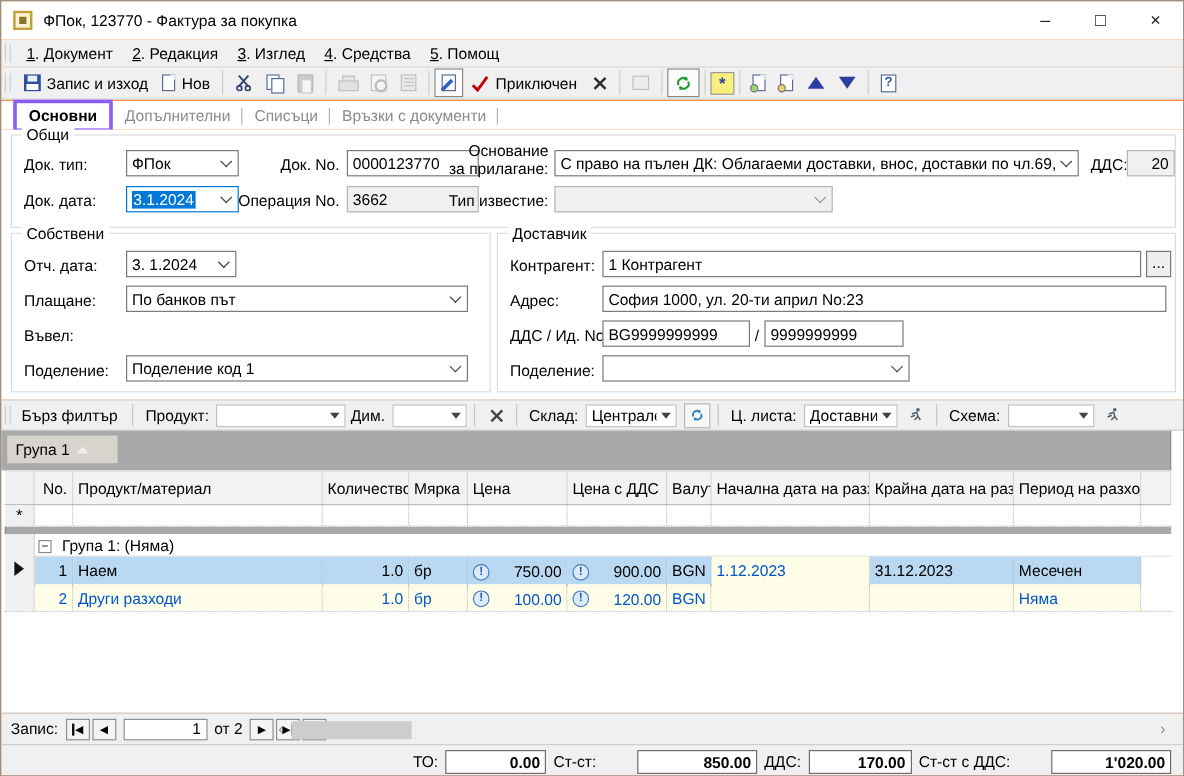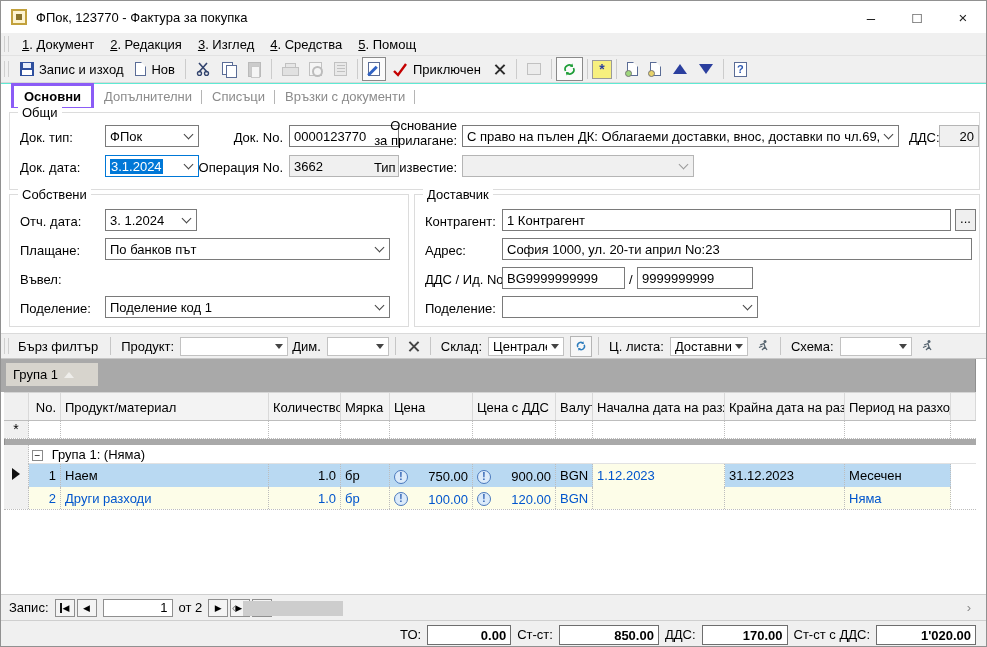--- a/index.html
+++ b/index.html
@@ -1,18 +1,18 @@
 <!DOCTYPE html>
 <html><head>
 <meta charset="utf-8">
 <style>
   * { box-sizing: border-box; margin: 0; padding: 0; }
   html,body { background:#cfcfcf; }
   body { font-family: "Liberation Sans", sans-serif; font-size: 13px; color:#000; }
-  .window { position:relative; width:987px; height:647px; background:#5eead4; border:1px solid #919191; overflow:hidden; }
+  .window { position:relative; width:987px; height:647px; background:#f97316; border:1px solid #919191; overflow:hidden; }
 
   
   .titlebar { position:absolute; left:0; top:0; right:0; height:32px; background:#fff; display:flex; align-items:center; }
   .app-icon { width:16px; height:16px; margin:0 9px 0 10px; background:#fdf3d0; border:2px solid #c2a13c; position:relative; }
   .app-icon::after { content:""; position:absolute; left:3px; top:3px; width:6px; height:6px; background:#8a742c; }
   .title-text { font-size:13px; }
   .win-controls { margin-left:auto; display:flex; height:32px; }
   .win-btn { width:46px; height:32px; display:flex; align-items:center; justify-content:center; font-size:15px; color:#222; }
 
   
@@ -133,21 +133,21 @@
   .bar-r { border-right:2px solid #111; padding-right:1px; }
   .nav-input { width:70px; height:18px; border:1px solid #8f8f8f; background:#fff; text-align:right; padding-right:4px; margin:0 4px; font-size:13px; font-family:"Liberation Sans",sans-serif; }
   .nav-of { margin:0 6px 0 2px; }
   .hscroll { position:absolute; left:226px; right:10px; top:5px; height:17px; }
   .scr-btn { position:absolute; top:0; width:14px; height:17px; color:#8a8a8a; font-size:13px; line-height:15px; text-align:center; }
   .scr-thumb { position:absolute; left:16px; top:1px; width:100px; height:15px; background:#cdcdcd; }
 
   
   .totalsbar { position:absolute; left:0; top:619px; right:0; height:28px; background:#f0f0f0; border-top:1px solid #cfcfcf; display:flex; align-items:center; justify-content:flex-end; padding-right:10px; gap:6px; }
   .tot-box { height:20px; border:1px solid #6e6e6e; background:#fff; font-weight:bold; text-align:right; padding:2px 4px 0 0; }
-  .w84{width:84px;} .w100{width:100px;} .w86{width:86px;}
+  .w84{width:84px;} .w100{width:100px;margin-left:28px;} .w86{width:86px;}
 </style>
 </head>
 <body>
 
 <div class="window">
 
   <div class="titlebar">
     <span class="app-icon"></span>
     <span class="title-text">ФПок, 123770 - Фактура за покупка</span>
     <div class="win-controls">

